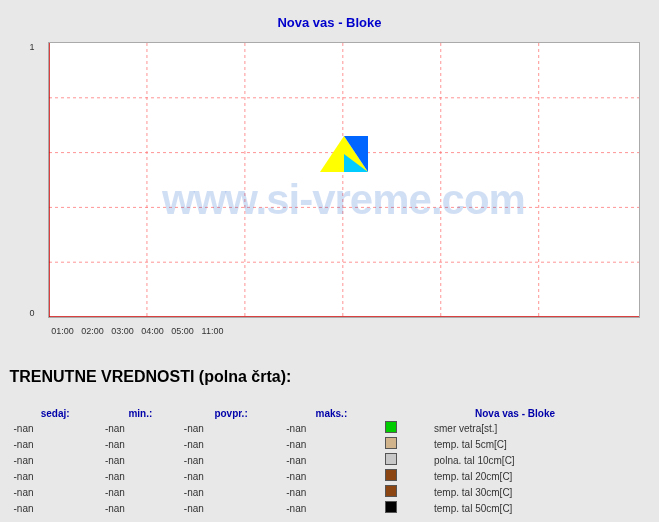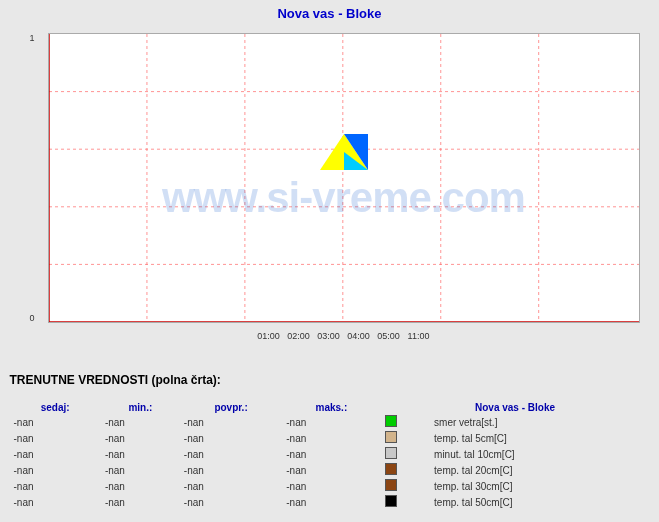--- a/index.html
+++ b/index.html
@@ -11,21 +11,21 @@
       font-size: 11px;
       overflow: hidden;
     }
     .outer {
       width: 659px;
       height: 522px;
       background: #e8e8e8;
       display: flex;
       flex-direction: column;
       align-items: center;
-      padding: 6px 8px 6px 8px;
+      padding: 15px 8px 6px 8px;
     }
     .chart-title {
       text-align: center;
       color: #0000cc;
       font-size: 13px;
       font-weight: bold;
       margin-bottom: 2px;
       width: 100%;
     }
     
@@ -80,21 +80,21 @@
       position: relative;
       overflow: hidden;
     }
     
     .x-axis {
       position: absolute;
       bottom: 22px;
       left: 38px;
       right: 10px;
       display: flex;
-      justify-content: center;
+      justify-content: flex-start;
     }
     .x-axis span {
       font-size: 9px;
       color: #333;
       width: 30px;
       text-align: center;
     }
     .y-axis {
       position: absolute;
       top: 10px;
@@ -115,24 +115,24 @@
       color: #000080;
       margin-top: 4px;
       line-height: 1.5;
     }
     
     .data-table-wrapper {
       width: 640px;
       margin-top: 6px;
     }
     .table-title {
-      font-size: 12px;
+      font-size: 16px;
       font-weight: bold;
       color: #000;
-      margin-bottom: 14px;
+      margin-bottom: 21px;
     }
     .data-table {
       width: 100%;
       border-collapse: collapse;
       font-size: 10px;
     }
     .data-table th {
       color: #0000aa;
       font-weight: bold;
       text-align: center;
@@ -264,21 +264,21 @@
     <td>-nan</td>
     <td><span class="legend-color" style="background:#d2b48c; border:1px solid #555;"></span></td>
     <td>temp. tal  5cm[C]</td>
   </tr>
           <tr>
     <td>-nan</td>
     <td>-nan</td>
     <td>-nan</td>
     <td>-nan</td>
     <td><span class="legend-color" style="background:#c8c8c8; border:1px solid #555;"></span></td>
-    <td>minut. tal 10cm[C]</td>
+    <td>polna. tal 10cm[C]</td>
   </tr>
           <tr>
     <td>-nan</td>
     <td>-nan</td>
     <td>-nan</td>
     <td>-nan</td>
     <td><span class="legend-color" style="background:#8b4513; border:1px solid #555;"></span></td>
     <td>temp. tal 20cm[C]</td>
   </tr>
           <tr>

